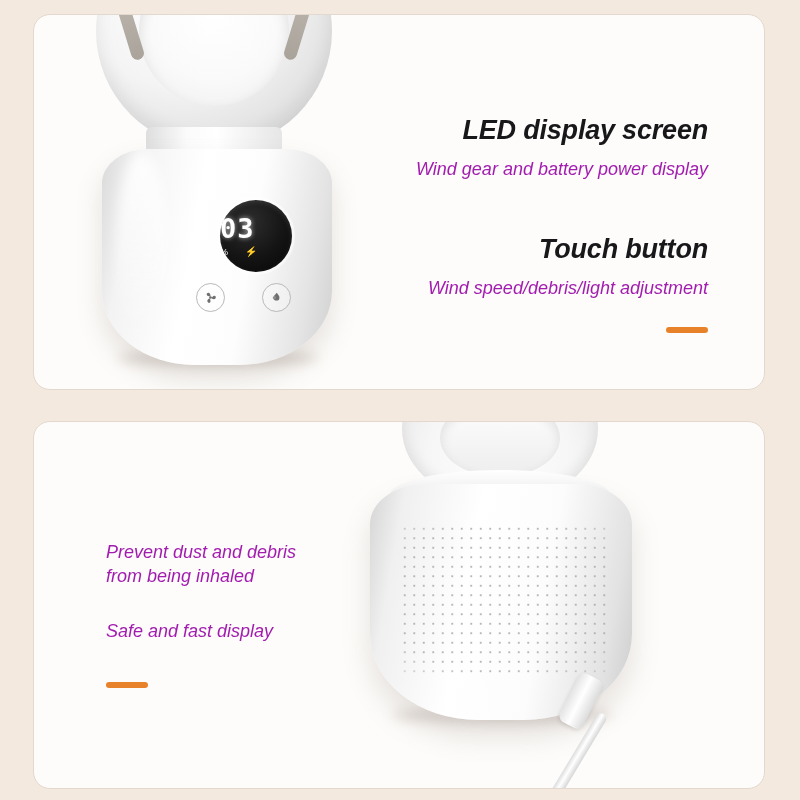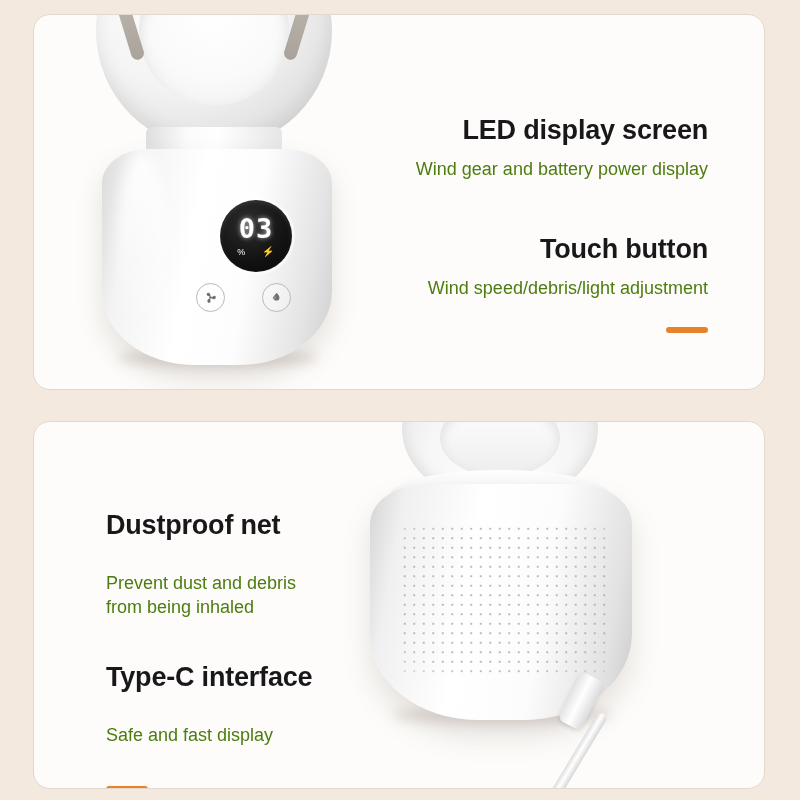--- a/index.html
+++ b/index.html
@@ -35,33 +35,33 @@
     height: 374px;
   }
   #card-bottom {
     left: 33px;
     top: 421px;
     width: 730px;
     height: 366px;
   }
 
   
-  .txt-block { position: absolute; }
+  .txt-block { position: absolute; font-style: italic; }
   .heading {
     font-size: 27px;
     font-weight: bold;
     color: #18181a;
     letter-spacing: -0.2px;
     line-height: 1.15;
     white-space: nowrap;
   }
   .subtext {
     font-size: 18px;
     font-weight: normal;
-    color: #4d7c0f;
+    color: #a21caf;
     line-height: 1.33;
   }
   .accent-bar {
     width: 42px;
     height: 6px;
     border-radius: 3px;
     background: #e8822a;
   }
 
   
@@ -183,21 +183,20 @@
     position: absolute;
     left: 186px;
     top: 191px;
     width: 72px;
     height: 72px;
     border-radius: 50%;
     background: radial-gradient(circle at 40% 30%, #2d2d2d 0%, #141414 55%, #050505 100%);
     box-shadow: 0 0 0 3px rgba(255,255,255,0.55), inset 0 2px 5px rgba(255,255,255,0.12);
     display: flex;
     flex-direction: column;
-    align-items: center;
     justify-content: center;
   }
   .led-digits {
     font-family: "DejaVu Sans Mono", monospace;
     font-size: 27px;
     font-weight: bold;
     color: #ffffff;
     letter-spacing: 1px;
     line-height: 1;
     text-shadow: 0 0 5px rgba(255,255,255,0.65);
@@ -401,25 +400,23 @@
       <div class="b-collar"></div>
       <div class="b-base-shadow"></div>
       <div class="b-body">
         <div class="mesh"></div>
       </div>
       <div class="cable-plug"></div>
       <div class="cable-wire"></div>
     </div>
 
     <div class="txt-block" id="bottom-text">
-      <div class="heading">Dustproof net</div>
       <div class="subtext">Prevent dust and debris
 from being inhaled</div>
 
-      <div class="heading second">Type-C interface</div>
       <div class="subtext">Safe and fast display</div>
 
       <div class="accent-wrap">
         <div class="accent-bar"></div>
       </div>
     </div>
 
   </div>
 
 </div>

